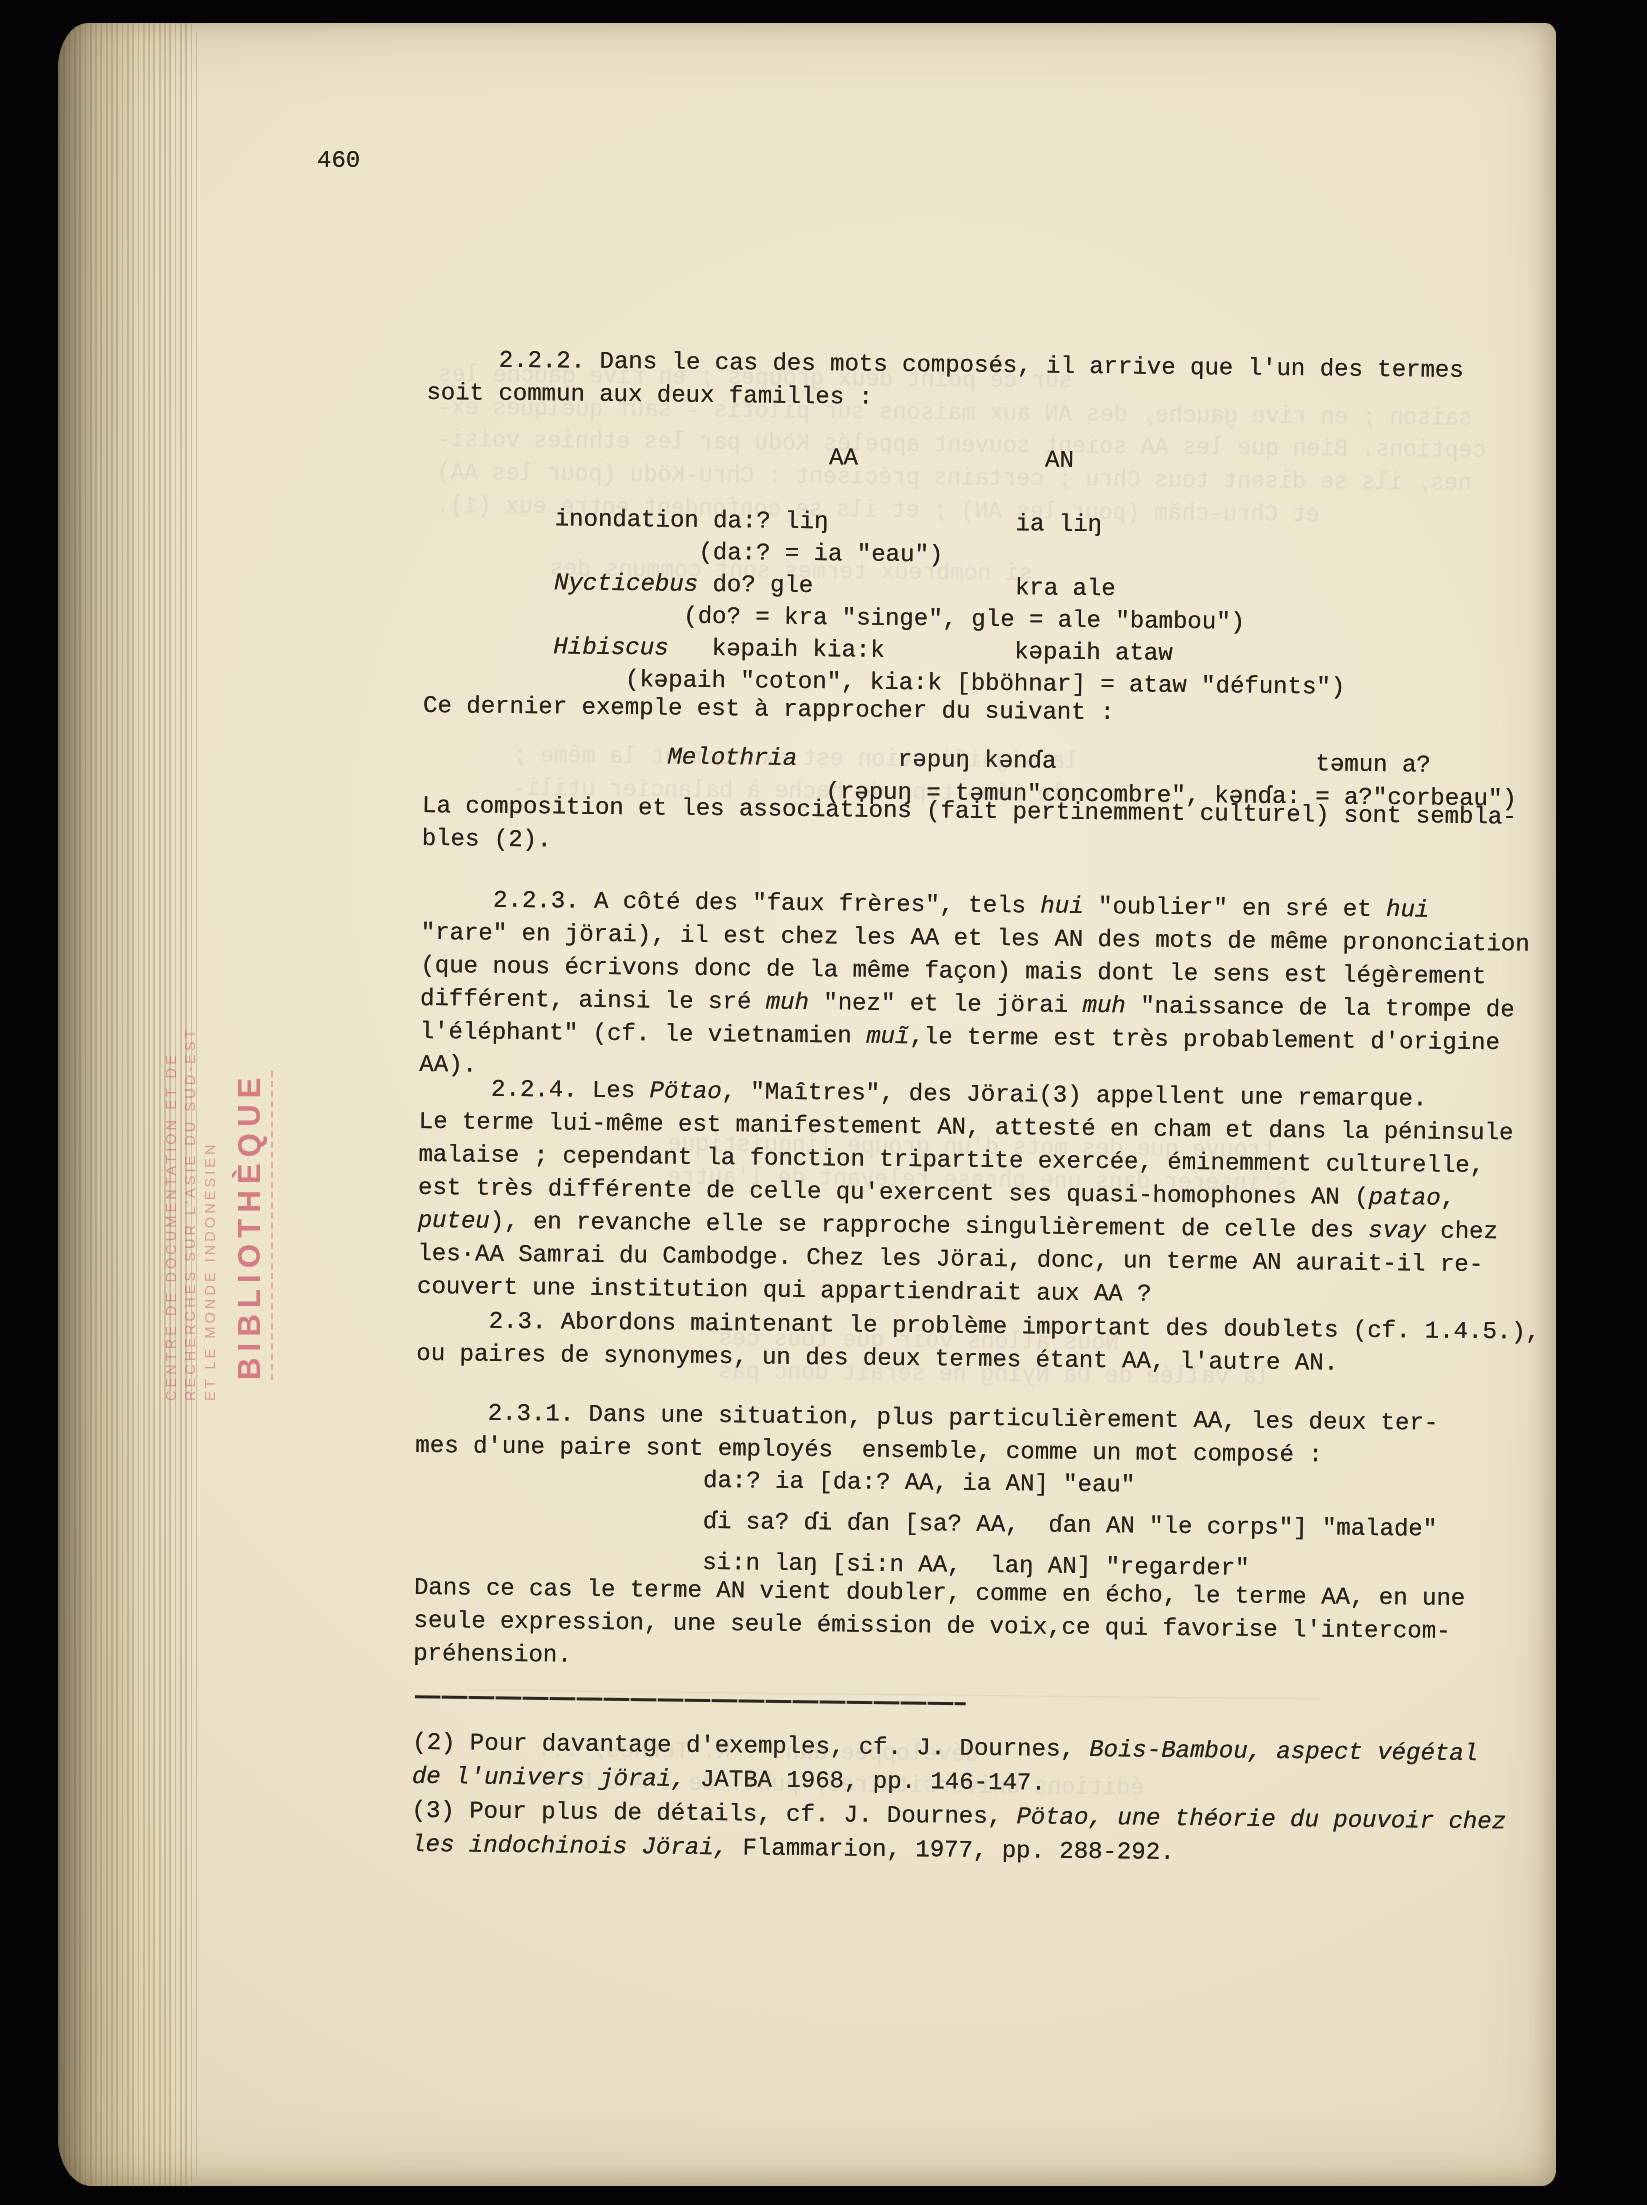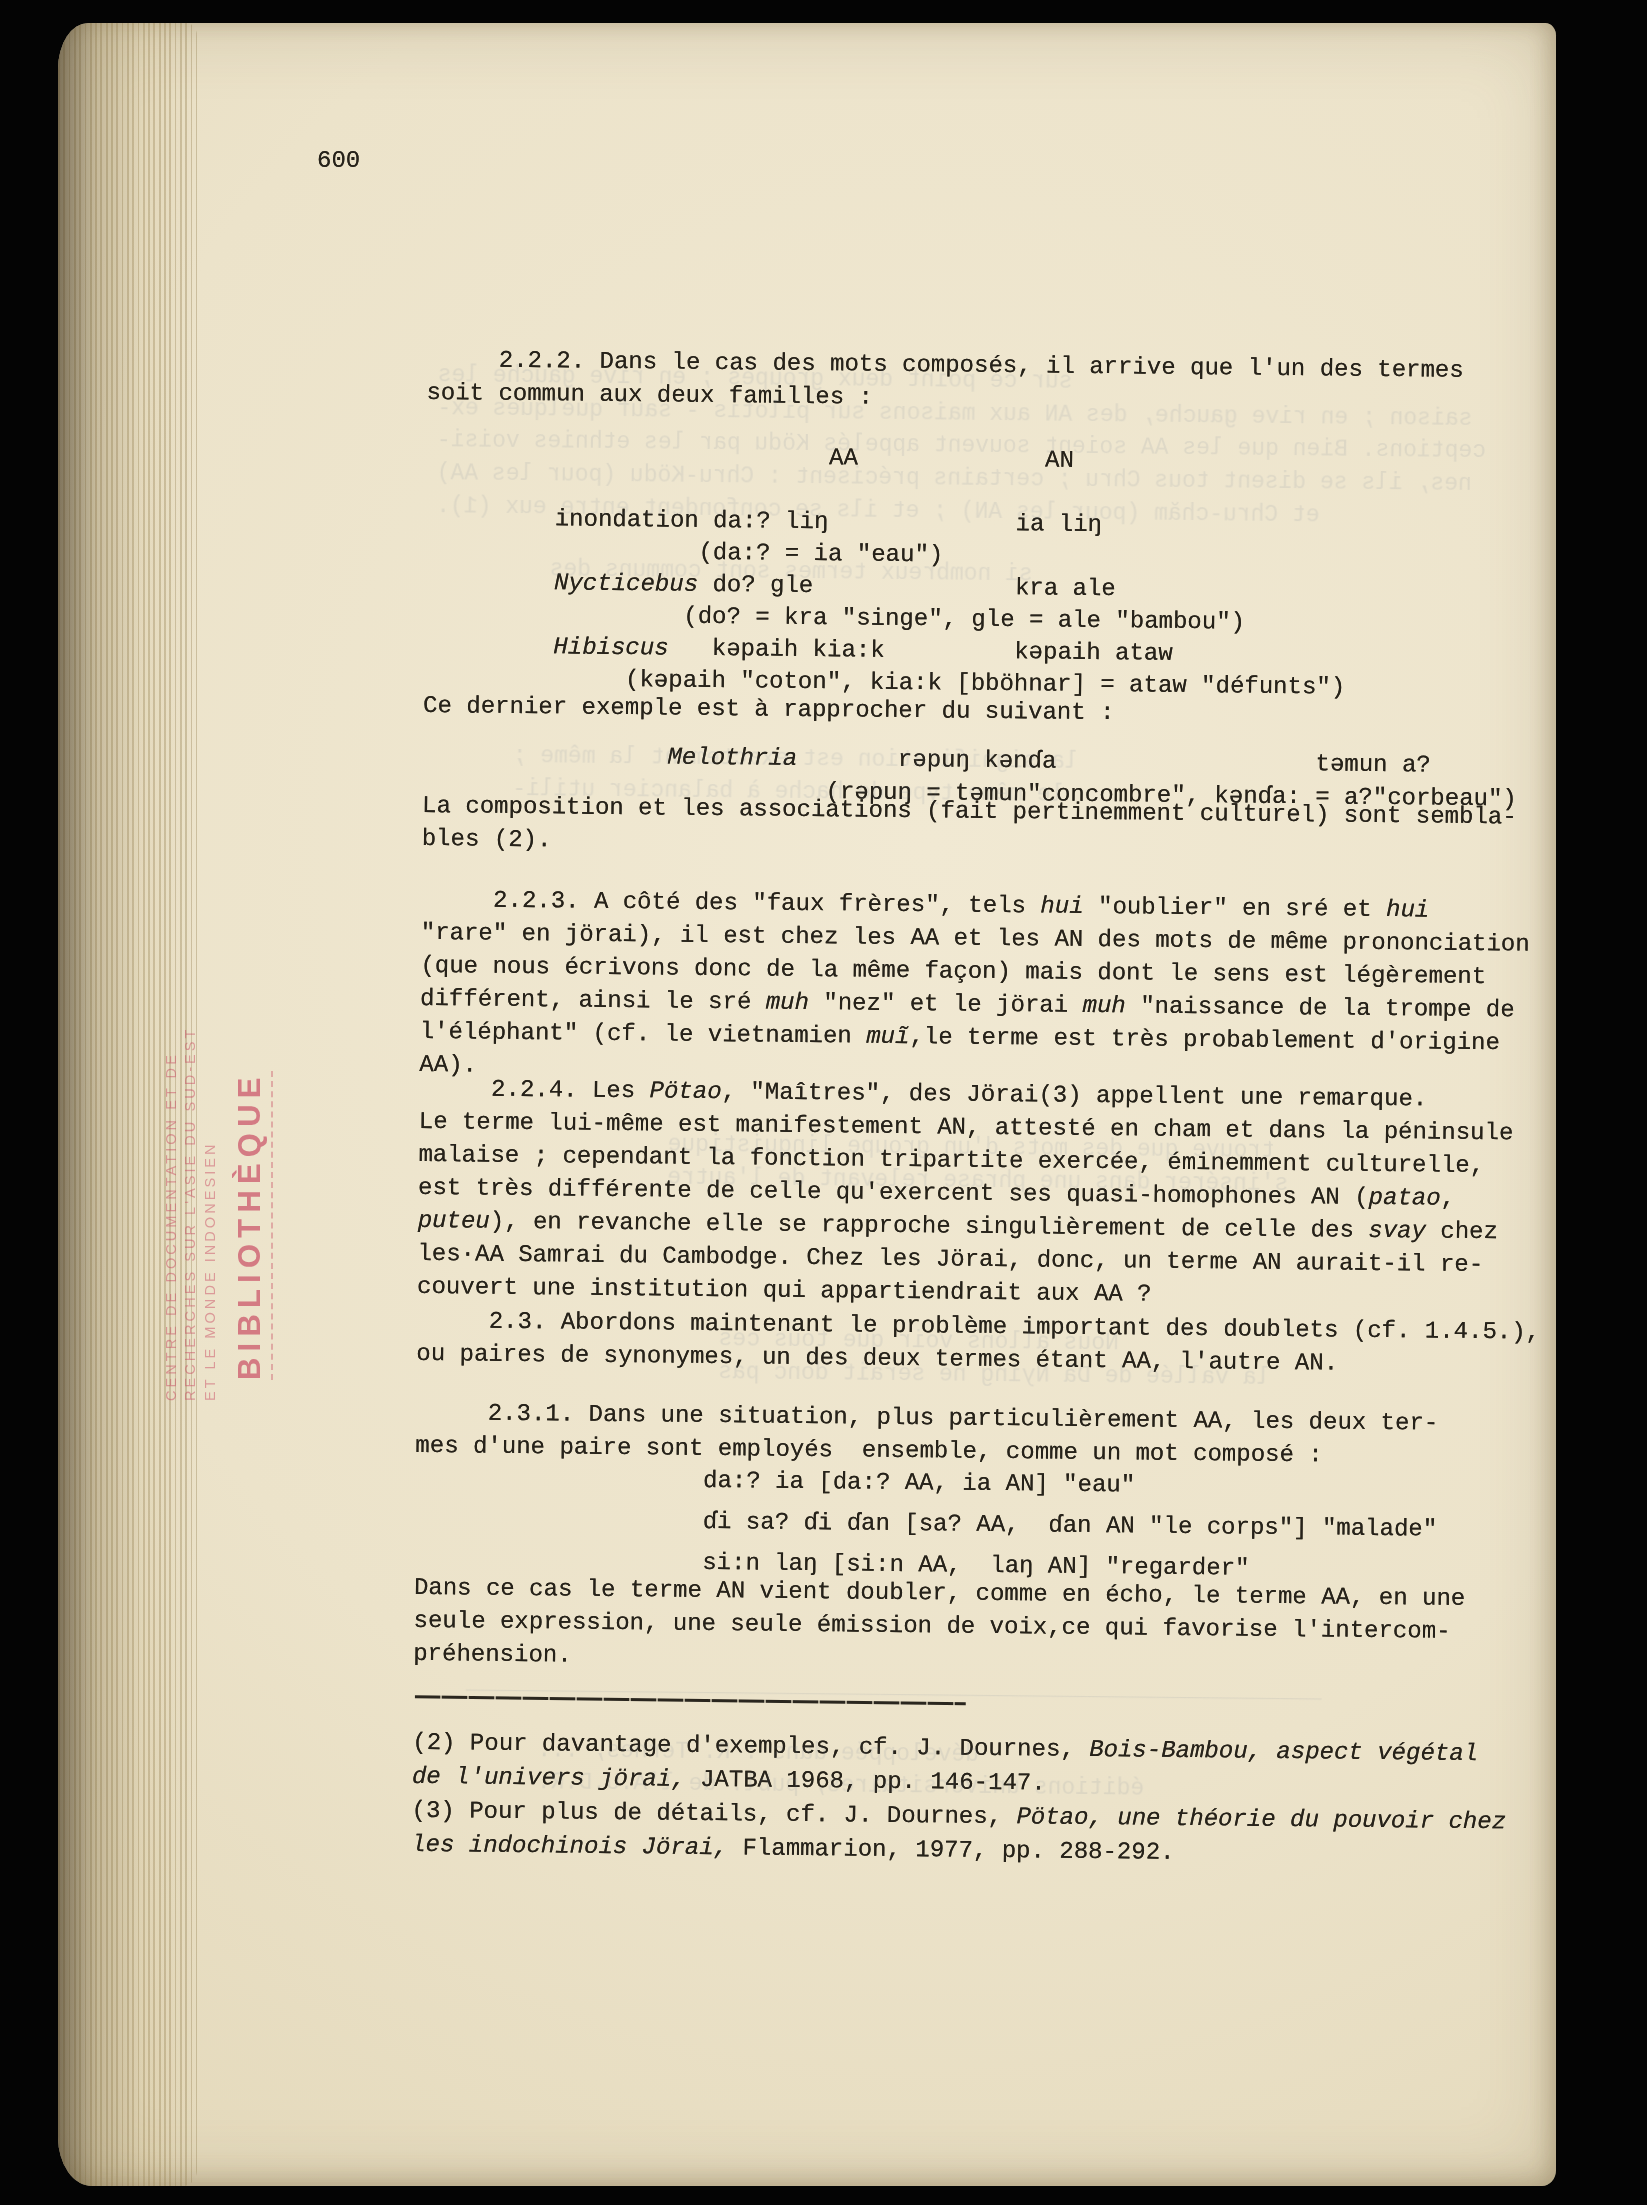--- a/index.html
+++ b/index.html
@@ -73,21 +73,21 @@
     <div class="stamp-inner">
       <div id="stamp-smalls">
           <div class="stamp-line">CENTRE DE DOCUMENTATION ET DE</div>
           <div class="stamp-line">RECHERCHES SUR L'ASIE DU SUD-EST</div>
           <div class="stamp-line">ET LE MONDE INDONESIEN</div>
         </div>
       <div class="stamp-title">BIBLIOTHÈQUE</div>
     </div>
   </div>
 
-  <div class="pagenum">600</div>
+  <div class="pagenum">460</div>
 
   <div class="text-layer" id="text-layer">
     <div class="divider"></div>
   <div class="block" style="top: 320px;"><div class="line"><span>     2.2.2. Dans le cas des mots composés, il arrive que l'un des termes</span></div><div class="line"><span>soit commun aux deux familles :</span></div></div>
       <div class="block" style="top: 415px; line-height: 32px;"><div class="line"><span>                            AA             AN</span></div><div class="line">&nbsp;</div><div class="line"><span>         inondation da:? liŋ             ia liŋ</span></div><div class="line"><span>                   (da:? = ia "eau")</span></div><div class="line"><span>         </span><span class="it">Nycticebus</span><span> do? gle              kra ale</span></div><div class="line"><span>                  (do? = kra "singe", gle = ale "bambou")</span></div><div class="line"><span>         </span><span class="it">Hibiscus</span><span>   kəpaih kia:k         kəpaih ataw</span></div><div class="line"><span>              (kəpaih "coton", kia:k [bböhnar] = ataw "défunts")</span></div></div>
       <div class="block" style="top: 666px;"><div class="line"><span>Ce dernier exemple est à rapprocher du suivant :</span></div></div>
       <div class="block" style="top: 715px;"><div class="line"><span>                 </span><span class="it">Melothria</span><span>       rəpuŋ kənɗa                  təmun a?</span></div><div class="line"><span>                            (rəpuŋ = təmun"concombre", kənɗa: = a?"corbeau")</span></div></div>
       <div class="block" style="top: 766px;"><div class="line"><span>La composition et les associations (fait pertinemment culturel) sont sembla-</span></div><div class="line"><span>bles (2).</span></div></div>
       <div class="block" style="top: 860px;"><div class="line"><span>     2.2.3. A côté des "faux frères", tels </span><span class="it">hui</span><span> "oublier" en sré et </span><span class="it">hui</span></div><div class="line"><span>"rare" en jörai), il est chez les AA et les AN des mots de même prononciation</span></div><div class="line"><span>(que nous écrivons donc de la même façon) mais dont le sens est légèrement</span></div><div class="line"><span>différent, ainsi le sré </span><span class="it">muh</span><span> "nez" et le jörai </span><span class="it">muh</span><span> "naissance de la trompe de</span></div><div class="line"><span>l'éléphant" (cf. le vietnamien </span><span class="it">muĩ</span><span>,le terme est très probablement d'origine</span></div><div class="line"><span>AA).</span></div></div>
       <div class="block" style="top: 1049px;"><div class="line"><span>     2.2.4. Les </span><span class="it">Pötao</span><span>, "Maîtres", des Jörai(3) appellent une remarque.</span></div><div class="line"><span>Le terme lui-même est manifestement AN, attesté en cham et dans la péninsule</span></div><div class="line"><span>malaise ; cependant la fonction tripartite exercée, éminemment culturelle,</span></div><div class="line"><span>est très différente de celle qu'exercent ses quasi-homophones AN (</span><span class="it">patao</span><span>,</span></div><div class="line"><span class="it">puteu</span><span>), en revanche elle se rapproche singulièrement de celle des </span><span class="it">svay</span><span> chez</span></div><div class="line"><span>les·AA Samrai du Cambodge. Chez les Jörai, donc, un terme AN aurait-il re-</span></div><div class="line"><span>couvert une institution qui appartiendrait aux AA ?</span></div></div>

